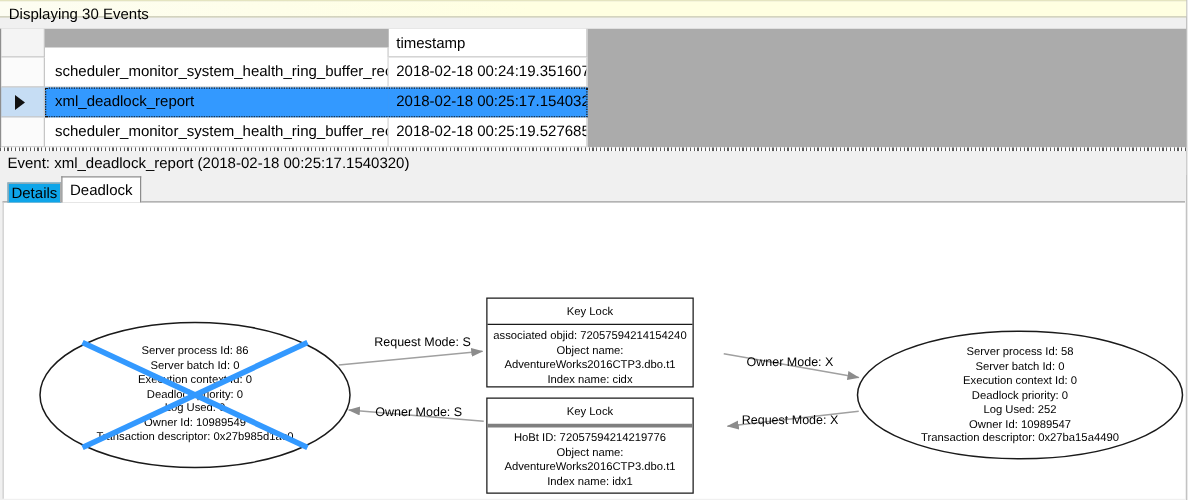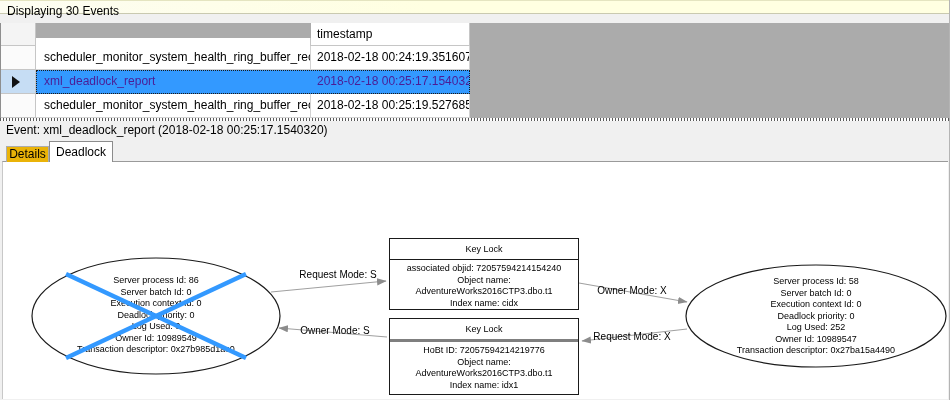--- a/index.html
+++ b/index.html
@@ -17,43 +17,43 @@
   .gh{position:absolute;top:0;height:23px;background:#FFFFFF;border-right:1px solid #C6C6C6;border-bottom:1px solid #C6C6C6;box-sizing:border-box;font-size:12px;line-height:22px;color:#000;}
   .gh.corner{left:0;width:35px;background:#F4F4F4;}
   .gh.h-name{left:35px;width:275px;padding-left:8px;margin-top:15px;}
   .gh.h-ts{left:310px;width:159px;padding-left:6px;}
   .grow{position:absolute;left:0;width:469px;height:24px;display:flex;}
   .r0{top:23px;}.r1{top:47px;}.r2{top:71px;}
   .ind{width:35px;height:24px;background:#FBFBFB;border-right:1px solid #C6C6C6;border-bottom:1px solid #C6C6C6;box-sizing:border-box;position:relative;}
   .cell{height:24px;background:#FFFFFF;border-right:1px solid #D2D2D2;border-bottom:1px solid #D2D2D2;box-sizing:border-box;font-size:12px;line-height:23px;color:#000;white-space:nowrap;overflow:hidden;}
   .c-name{width:275px;padding-left:8px;}
   .c-ts{width:159px;padding-left:6px;}
-  .grow.selected .cell{background:#3399FF;color:#4c1d95;border-right-color:#3399FF;border-bottom-color:#2A85E0;}
+  .grow.selected .cell{background:#3399FF;color:#000000;border-right-color:#3399FF;border-bottom-color:#2A85E0;}
   .grow.selected .ind{background:#C6DDF4;}
   .selwrap{display:flex;outline:1px dotted #1a1a1a;outline-offset:-1px;}
   .tri{position:absolute;left:11px;top:6px;width:0;height:0;border-left:8px solid #111;border-top:6px solid transparent;border-bottom:6px solid transparent;}
 
   
   .splitter{position:absolute;left:0;top:118px;width:950px;height:3px;background:#FAFAFA;
     background-image:repeating-linear-gradient(90deg,#5a5a5a 0 1px,#fdfdfd 1px 3px);cursor:row-resize;}
 
   
   .event-bar{position:absolute;left:0;top:121px;width:950px;height:19px;font-size:12px;line-height:18px;color:#000;padding-left:6px;background:#F0F0F0;}
   .tab{position:absolute;box-sizing:border-box;font-size:12px;text-align:center;color:#000;}
-  .tab.inactive{left:6px;top:146px;width:43px;height:16px;line-height:15px;background:#eab308;border:1px solid #ACACAC;border-bottom:none;z-index:3;}
+  .tab.inactive{left:6px;top:146px;width:43px;height:16px;line-height:15px;background:#0ea5e9;border:1px solid #ACACAC;border-bottom:none;z-index:3;}
   .tab.active{left:49px;top:141px;width:64px;height:21px;line-height:20px;background:#FFFFFF;border:1px solid #8C8C8C;border-bottom:none;z-index:5;}
 
   
   .canvas{position:absolute;left:2px;top:161px;width:946px;height:238px;background:#FFFFFF;border-top:1px solid #9A9A9A;border-left:1px solid #C8C8C8;box-sizing:border-box;z-index:2;}
   .gsvg{position:absolute;left:0;top:0;z-index:1;}
   .xsvg{position:absolute;left:0;top:0;z-index:6;pointer-events:none;}
   .nodetext{position:absolute;z-index:4;font-size:9px;line-height:11.5px;text-align:center;color:#000;}
   .nt-left{left:38px;top:113px;width:230px;}
   .nt-right{left:698px;top:114px;width:230px;}
-  .lockrect{position:absolute;width:190px;box-sizing:border-box;background:#fff;border:1px solid #1a1a1a;z-index:3;font-size:9px;color:#000;text-align:center;}
+  .lockrect{position:absolute;width:166px;box-sizing:border-box;background:#fff;border:1px solid #1a1a1a;z-index:3;font-size:9px;color:#000;text-align:center;}
   .lr-top{left:386px;top:76px;height:72px;}
   .lr-bottom{left:386px;top:156px;height:77px;}
   .lock-title{height:20px;line-height:20px;border-bottom:1px solid #1a1a1a;}
   .lr-bottom .lock-title{border-bottom:3px solid #7F7F7F;}
   .lock-body{padding-top:3px;line-height:11.5px;}
   .edge-label{position:absolute;z-index:4;width:110px;text-align:center;font-size:10px;color:#000;}
 </style>
 </head>
 <body>
 

